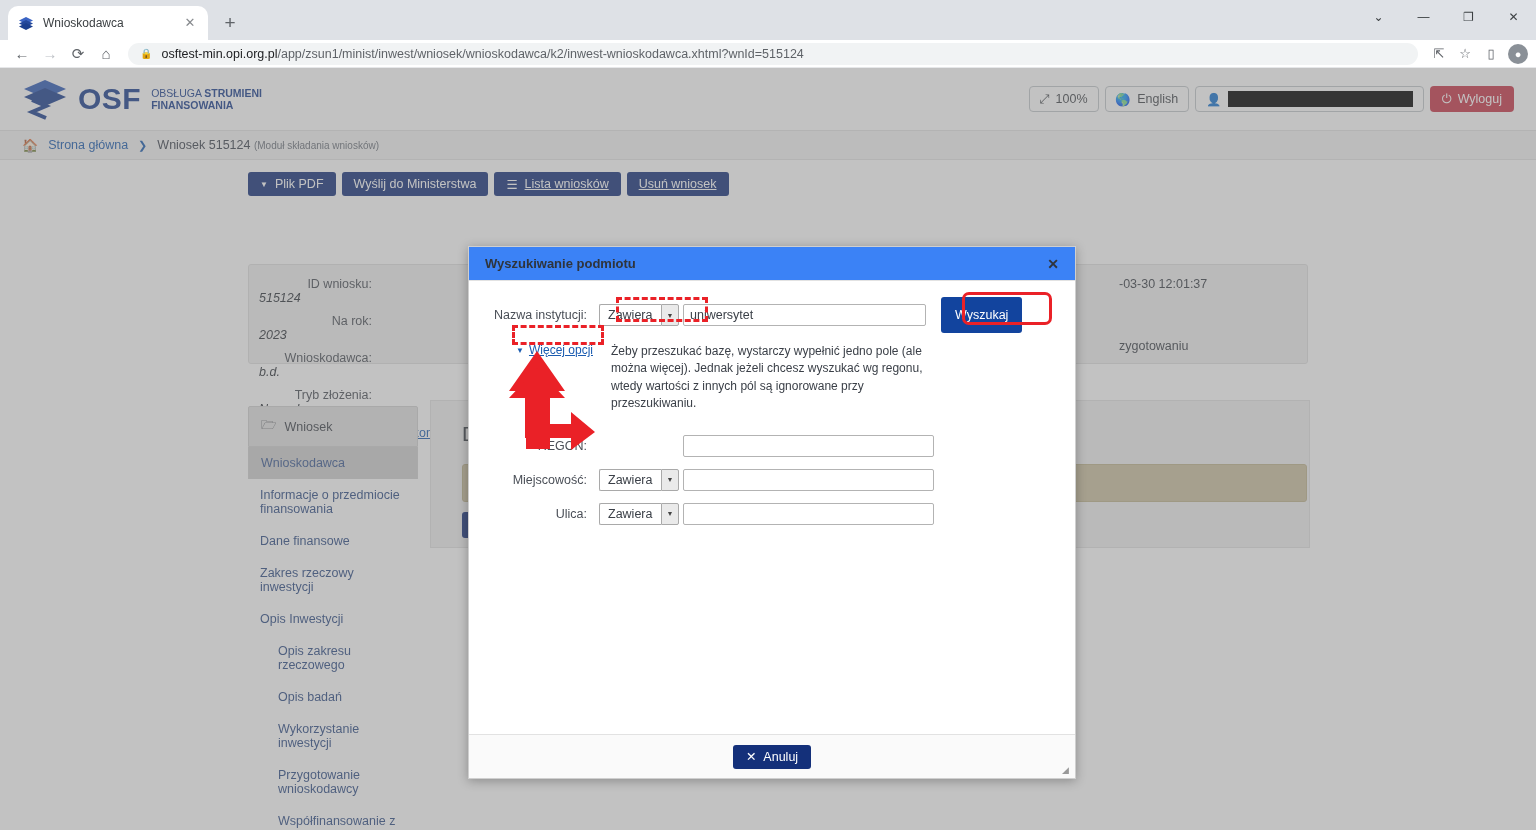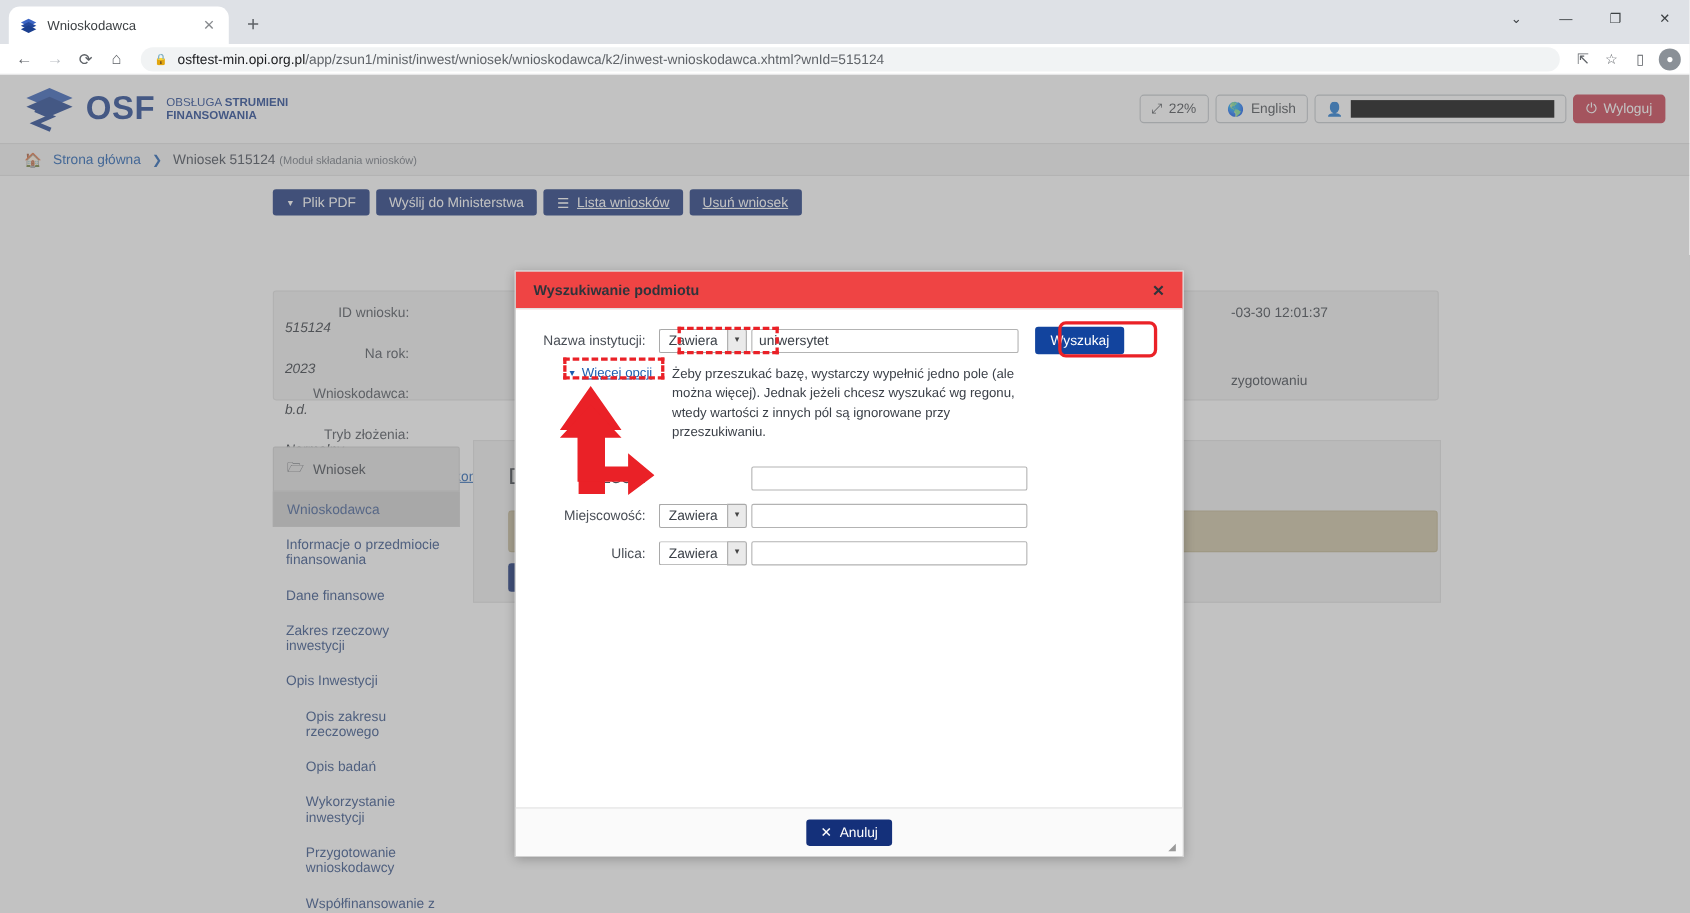--- a/index.html
+++ b/index.html
@@ -151,21 +151,21 @@
   }
 
   
   .modal {
     position: absolute; left: 468px; top: 178px; width: 608px; height: 533px;
     background: #ffffff; z-index: 60; border: 1px solid #cfcfcf;
     box-shadow: 0 2px 10px rgba(0,0,0,.28);
   }
   .modal-header {
     height: 34px; border-bottom: 1px solid #e2e2e2; display: flex; align-items: center;
-    padding: 0 16px; justify-content: space-between; background: #ef4444;
+    padding: 0 16px; justify-content: space-between; background: #3b82f6;
   }
   .modal-title { font-size: 13px; font-weight: bold; color: #2f343b; }
   .modal-close { font-size: 14px; color: #2f343b; font-weight: bold; }
   .modal-body { padding: 16px 18px 0 8px; position: relative; height: 465px; }
   .modal-footer {
     position: absolute; left: 0; bottom: 0; width: 606px; height: 44px;
     border-top: 1px solid #e2e2e2; background: #fafafa;
     display: flex; align-items: center; justify-content: center;
   }
   .btn-cancel {
@@ -191,21 +191,21 @@
     border: 1px solid #a9a9a9; background: #eaeaea; width: 18px;
     display: flex; align-items: center; justify-content: center; font-size: 7px;
     color: #444; border-radius: 0 2px 2px 0;
   }
   .txt-input {
     border: 1px solid #b3b3b3; height: 22px; background: #fff; font-size: 12.5px;
     color: #3b4048; padding: 0 6px; display: flex; align-items: center;
     border-radius: 2px;
   }
   .btn-search {
-    background: #12449e; color: #fff; border-radius: 3px; height: 25px;
+    background: #12449e; color: #fff; border-radius: 3px; height: 36px;
     padding: 0 14px; display: flex; align-items: center; font-size: 12.5px;
   }
   .more-link { color: #1b5cb0; font-size: 12px; display: flex; align-items: center; gap: 5px; }
   .more-link u { text-decoration: underline; }
   .help-text {
     font-size: 12px; color: #3b4048; line-height: 1.45; width: 318px;
   }
 
   
   .hl-solid {
@@ -266,21 +266,21 @@
       </svg>
       <span class="brand-osf">OSF</span>
       <span class="brand-sub">
         <div class="l1"><span>OBSŁUGA </span><span class="b">STRUMIENI</span></div>
         <div class="l2">FINANSOWANIA</div>
       </span>
     </div>
     <div class="hdr-right">
       <div class="hdr-btn">
         <span>⤢</span>
-        <span>22%</span>
+        <span>100%</span>
       </div>
       <div class="hdr-btn">
         <span>🌎</span>
         <span>English</span>
       </div>
       <div class="hdr-btn">
         <span>👤</span>
         <span class="redacted"></span>
       </div>
       <div class="logout">

